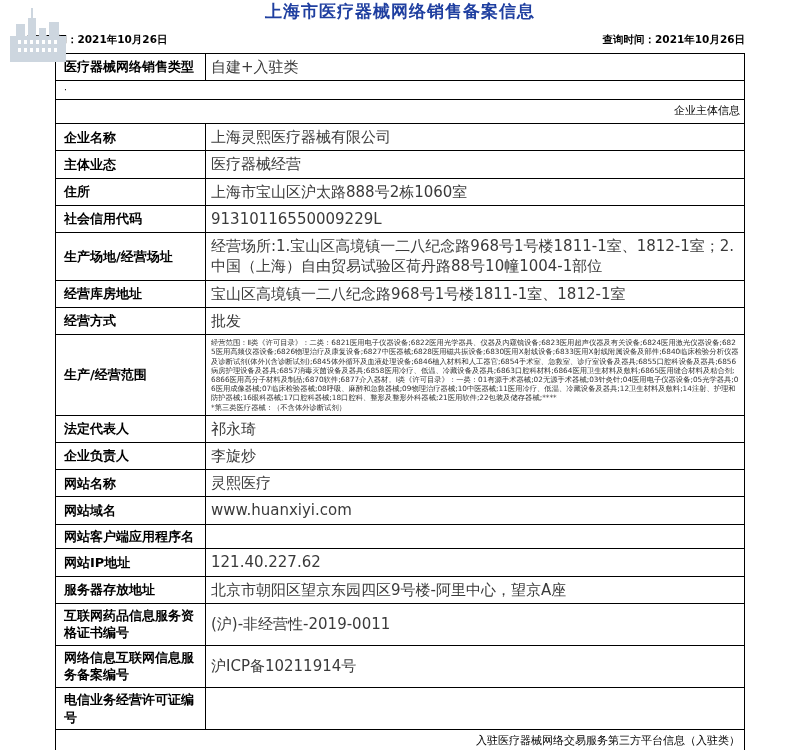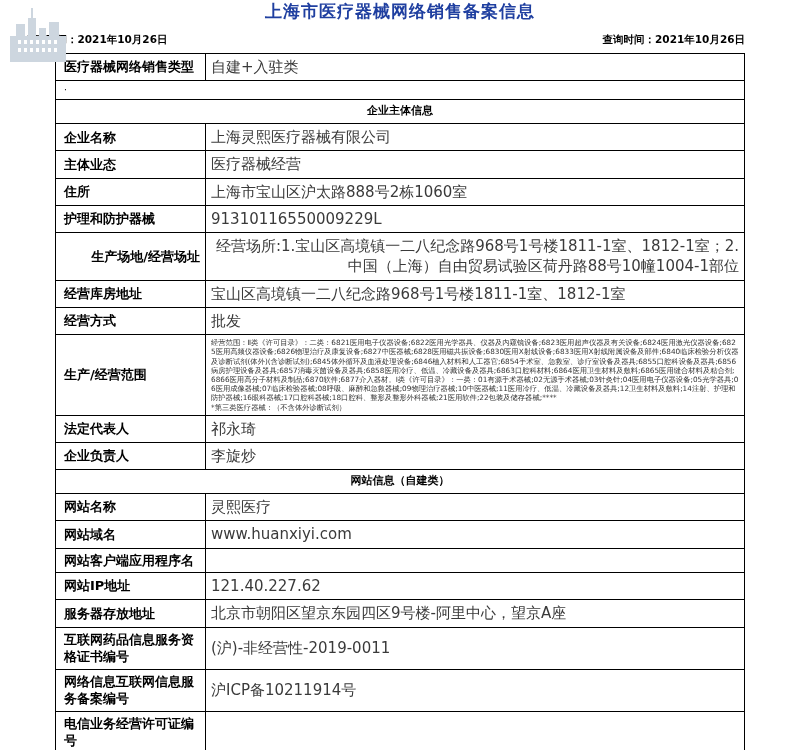--- a/index.html
+++ b/index.html
@@ -45,39 +45,39 @@
     width:150px;
     font-weight:bold;
     font-size:13px;
     padding-left:8px;
   }
   td.value{
     color:#3a3a3a;
     font-size:15px;
   }
   tr.section td{
-    text-align:center;
-    font-weight:bold;
+    text-align:right;
+    font-weight:normal;
     font-size:11px;
     padding:4px;
   }
   td.dot{font-size:9px;padding-left:8px;}
   .scope{
     font-size:7.3px;
     line-height:1.26;
     color:#333;
     white-space:pre-wrap;
     word-break:break-all;
   }
   .subhdr td{
     text-align:center;
     font-weight:bold;
     font-size:9.5px;
   }
-  .tall{height:30px;text-align:right;}
+  .tall{height:30px;}
 </style>
 </head>
 <body>
 
 <svg class="logo" viewBox="0 0 60 58">
   <g fill="#cdd6df">
     <rect x="2" y="30" width="56" height="26"></rect>
     <rect x="8" y="18" width="9" height="12"></rect>
     <rect x="20" y="12" width="8" height="18"></rect>
     <rect x="31" y="22" width="7" height="8"></rect>
@@ -137,21 +137,21 @@
   </tr>
   <tr>
     <td class="label">主体业态</td>
     <td class="value">医疗器械经营</td>
   </tr>
   <tr>
     <td class="label">住所</td>
     <td class="value">上海市宝山区沪太路888号2栋1060室</td>
   </tr>
   <tr>
-    <td class="label">护理和防护器械</td>
+    <td class="label">社会信用代码</td>
     <td class="value">91310116550009229L</td>
   </tr>
   <tr class="tall">
     <td class="label">生产场地/经营场址</td>
     <td class="value">经营场所:1.宝山区高境镇一二八纪念路968号1号楼1811-1室、1812-1室；2.中国（上海）自由贸易试验区荷丹路88号10幢1004-1部位</td>
   </tr>
   <tr>
     <td class="label">经营库房地址</td>
     <td class="value">宝山区高境镇一二八纪念路968号1号楼1811-1室、1812-1室</td>
   </tr>
@@ -164,23 +164,20 @@
     <td class="scope">经营范围：Ⅱ类《许可目录》：二类：6821医用电子仪器设备;6822医用光学器具、仪器及内窥镜设备;6823医用超声仪器及有关设备;6824医用激光仪器设备;6825医用高频仪器设备;6826物理治疗及康复设备;6827中医器械;6828医用磁共振设备;6830医用X射线设备;6833医用X射线附属设备及部件;6840临床检验分析仪器及诊断试剂(体外)(含诊断试剂);6845体外循环及血液处理设备;6846植入材料和人工器官;6854手术室、急救室、诊疗室设备及器具;6855口腔科设备及器具;6856病房护理设备及器具;6857消毒灭菌设备及器具;6858医用冷疗、低温、冷藏设备及器具;6863口腔科材料;6864医用卫生材料及敷料;6865医用缝合材料及粘合剂;6866医用高分子材料及制品;6870软件;6877介入器材。Ⅰ类《许可目录》：一类：01有源手术器械;02无源手术器械;03针灸针;04医用电子仪器设备;05光学器具;06医用成像器械;07临床检验器械;08呼吸、麻醉和急救器械;09物理治疗器械;10中医器械;11医用冷疗、低温、冷藏设备及器具;12卫生材料及敷料;14注射、护理和防护器械;16眼科器械;17口腔科器械;18口腔科、整形及整形外科器械;21医用软件;22包装及储存器械;****
 *第三类医疗器械：（不含体外诊断试剂）</td>
   </tr>
   <tr>
     <td class="label">法定代表人</td>
     <td class="value">祁永琦</td>
   </tr>
   <tr>
     <td class="label">企业负责人</td>
     <td class="value">李旋炒</td>
-  </tr>
-  <tr class="section">
-    <td colspan="2">网站信息（自建类）</td>
   </tr>
   <tr>
     <td class="label">网站名称</td>
     <td class="value">灵熙医疗</td>
   </tr>
   <tr>
     <td class="label">网站域名</td>
     <td class="value">www.huanxiyi.com</td>
   </tr>
   <tr>

